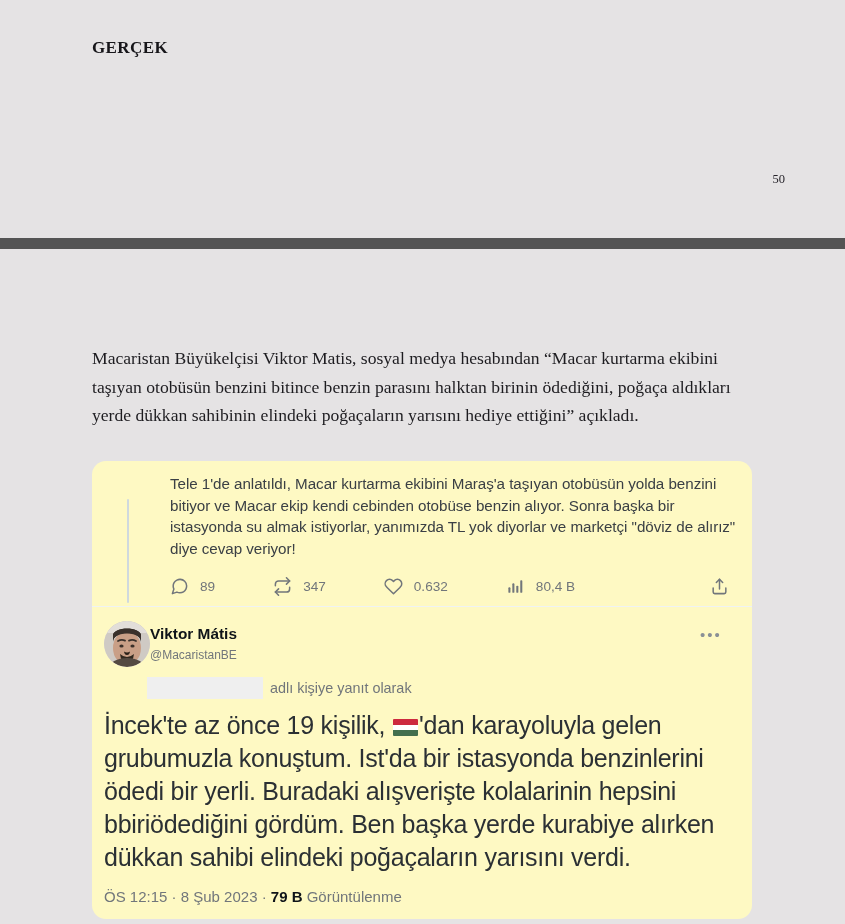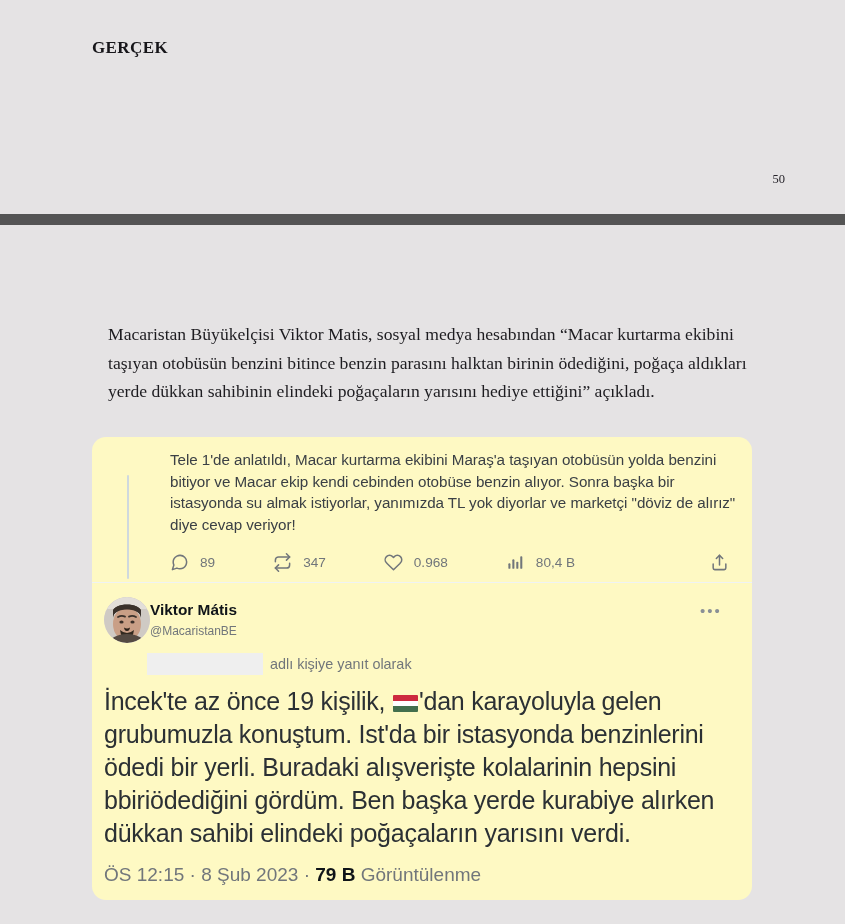--- a/index.html
+++ b/index.html
@@ -12,21 +12,21 @@
     background: #e5e3e4;
     font-family: "Liberation Sans", sans-serif;
     overflow: hidden;
     position: relative;
   }
 
   
   .slide-top {
     position: relative;
     width: 845px;
-    height: 214px;
+    height: 238px;
     background: #e5e3e4;
     box-sizing: border-box;
   }
   .slide-title {
     position: absolute;
     left: 92px;
     top: 38px;
     font-family: "Liberation Serif", serif;
     font-size: 17px;
     font-weight: bold;
@@ -53,21 +53,21 @@
   .slide-bottom {
     position: relative;
     width: 845px;
     height: 675px;
     background: #e5e3e4;
     box-sizing: border-box;
   }
 
   .lead-paragraph {
     position: absolute;
-    left: 108px;
+    left: 92px;
     top: 95px;
     width: 668px;
     font-family: "Liberation Serif", serif;
     font-size: 17.6px;
     line-height: 28.5px;
     color: #1d1c20;
     text-align: left;
   }
 
   
@@ -228,21 +228,21 @@
     width: 100%;
     height: 33.34%;
   }
   .flag-red   { background: #cd2a3e; }
   .flag-white { background: #ffffff; }
   .flag-green { background: #436f4d; }
 
   
   .tweet-footer {
     padding: 14px 12px 14px 12px;
-    font-size: 19px;
+    font-size: 15px;
     color: #71767b;
     box-sizing: border-box;
   }
   .tweet-footer b {
     color: #0f1419;
     font-weight: bold;
   }
 </style>
 </head>
 <body>
@@ -287,21 +287,21 @@
         </span>
         <span>347</span>
       </div>
 
       <div class="metric">
         <span class="m-icon">
           <svg width="19" height="19" viewBox="0 0 24 24" fill="none" stroke="#71767b" stroke-width="1.9" stroke-linecap="round" stroke-linejoin="round">
             <path d="M20.8 4.6a5.5 5.5 0 0 0-7.8 0L12 5.7l-1.1-1.1a5.5 5.5 0 0 0-7.8 7.8l1.1 1.1L12 21.2l7.8-7.7 1-1.1a5.5 5.5 0 0 0 0-7.8z"></path>
           </svg>
         </span>
-        <span>0.968</span>
+        <span>0.632</span>
       </div>
 
       <div class="metric">
         <span class="m-icon">
           <svg width="19" height="19" viewBox="0 0 24 24">
             <rect x="3" y="13" width="2.6" height="7" rx="1.1" fill="#71767b"></rect>
             <rect x="8" y="8" width="2.6" height="12" rx="1.1" fill="#71767b"></rect>
             <rect x="13" y="11" width="2.6" height="9" rx="1.1" fill="#71767b"></rect>
             <rect x="18" y="4" width="2.6" height="16" rx="1.1" fill="#71767b"></rect>
           </svg>

